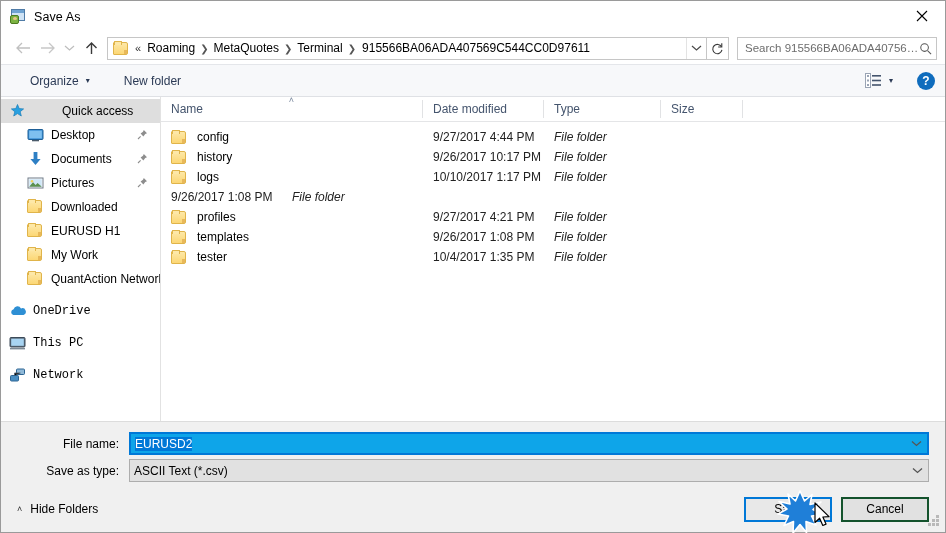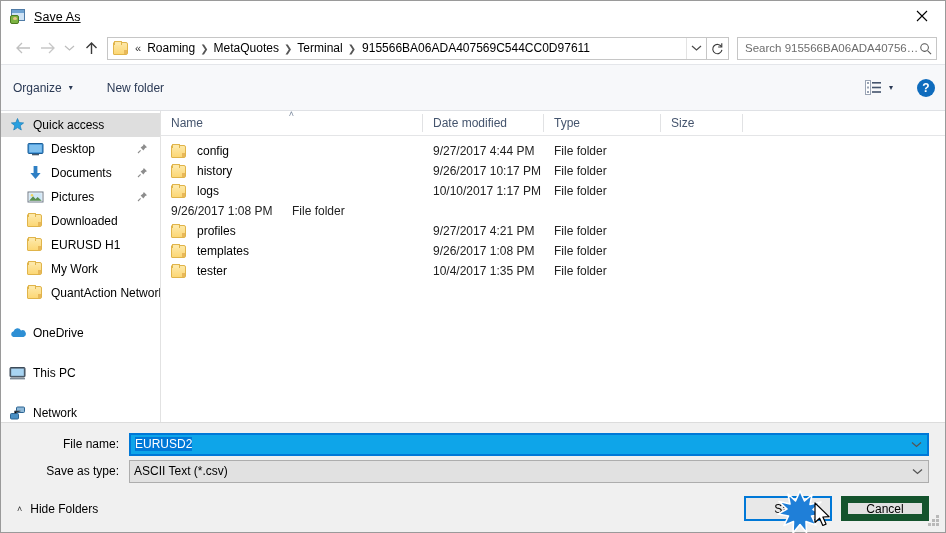--- a/index.html
+++ b/index.html
@@ -45,21 +45,21 @@
     position: absolute; left: 0px; top: 6px;
     width: 9px; height: 9px;
     background: #7cb342; border: 1px solid #4d7a20;
     border-radius: 2px;
   }
   .ti-person:before {
     content: ""; position: absolute; left: 2px; top: 1px;
     width: 4px; height: 3px; border-radius: 50%; background: #e8c48a;
   }
   .title-text {
-    font-size: 12.5px; color: #000; letter-spacing: .1px; text-decoration: underline;
+    font-size: 12.5px; color: #000; letter-spacing: .1px;
   }
   .close-btn {
     position: absolute; right: 0; top: 0;
     width: 46px; height: 30px;
     display: flex; align-items: center; justify-content: center;
     cursor: default;
   }
   .close-btn svg { display: block; }
 
   
@@ -124,26 +124,26 @@
     display: flex; align-items: center;
     padding: 0 4px 0 7px;
   }
   .search-text {
     flex: 1 1 auto; font-size: 11.5px; color: #6d6d6d;
     white-space: nowrap; overflow: hidden;
   }
 
   
   .toolbar {
-    height: 48px; min-height: 30px;
+    height: 33px; min-height: 30px;
     background: #f7f8fa;
     border-top: 1px solid #e4e6ea;
     border-bottom: 1px solid #dfe1e5;
     display: flex; align-items: center;
-    padding: 0 10px 0 4px;
+    padding: 0 10px 0 21px;
   }
   .tb-item {
     font-size: 12px; color: #2b3a55;
     padding: 4px 8px;
     display: flex; align-items: center; gap: 7px;
   }
   .tb-caret { font-size: 8px; color: #2b3a55; }
   .tb-spacer { flex: 1 1 auto; }
   .views-icon { width: 17px; height: 15px; position: relative; }
   .help-btn {
@@ -164,23 +164,23 @@
     background: #ffffff;
     border-right: 1px solid #e2e2e2;
     padding-top: 2px;
     overflow: hidden;
   }
   .sb-item {
     height: 24px; display: flex; align-items: center;
     font-size: 12px; color: #000;
     padding-left: 8px; position: relative;
   }
-  .sb-item.selected { background: #dedede; }
+  .sb-item.selected { background: #dedede; gap: 29px; }
   .sb-item.indent1 { padding-left: 26px; }
-  .sb-item.group { margin-top: 16px; }
+  .sb-item.group { margin-top: 8px; font-family: Liberation Mono, monospace; }
   .sb-ico {
     width: 17px; height: 16px; margin-right: 7px;
     flex: 0 0 auto; position: relative;
   }
   .sb-label { white-space: nowrap; overflow: hidden; }
   .pin {
     position: absolute; right: 12px; top: 6px;
     width: 11px; height: 11px;
   }
 
@@ -223,21 +223,21 @@
   .hcol:last-child { border-right: 1px solid #e1e2e4; }
   .sortmark {
     position: absolute; left: 0; right: 0; top: -5px;
     text-align: center; font-size: 9px; color: #7e8ca0;
   }
   .rows { flex: 1 1 auto; overflow: hidden; padding-top: 5px; }
   .row { height: 20px; display: flex; align-items: center; font-size: 12px; color: #000; }
   .c-name { width: 262px; flex: 0 0 262px; display: flex; align-items: center; padding-left: 10px; text-align: center; }
   .c-name .fico { width: 17px; height: 15px; position: relative; margin-right: 9px; flex: 0 0 auto; }
   .c-date { width: 121px; flex: 0 0 121px; padding-left: 10px; color: #222; }
-  .c-type { width: 117px; flex: 0 0 117px; padding-left: 10px; color: #222; }
+  .c-type { width: 117px; flex: 0 0 117px; padding-left: 10px; color: #222; font-style: italic; }
   .c-size { width: 82px; flex: 0 0 82px; padding-left: 10px; color: #222; }
 
   
   .formarea {
     background: #f0f0f0;
     border-top: 1px solid #dcdcdc;
     padding: 10px 16px 0 16px;
     min-height: 64px;
   }
   .frow { display: flex; align-items: center; height: 23px; margin-bottom: 4px; }
@@ -277,21 +277,21 @@
     display: flex; align-items: center; gap: 8px;
     font-size: 12px; color: #000;
     padding: 4px 4px;
   }
   .hf-caret { font-size: 9px; color: #333; }
   .btns { margin-left: auto; display: flex; align-items: center; gap: 9px; }
   .btn {
     width: 88px; height: 25px;
     font-size: 12px; color: #000;
     display: flex; align-items: center; justify-content: center;
-    background: #e1e1e1; border: 7px solid #14532d;
+    background: #e1e1e1; border: 2px solid #14532d;
   }
   .btn.primary {
     background: #e8e8e8;
     border: 2px solid #0078d7;
   }
   .grip {
     position: absolute; right: 5px; bottom: 4px;
     width: 13px; height: 13px;
   }
   .grip i {

